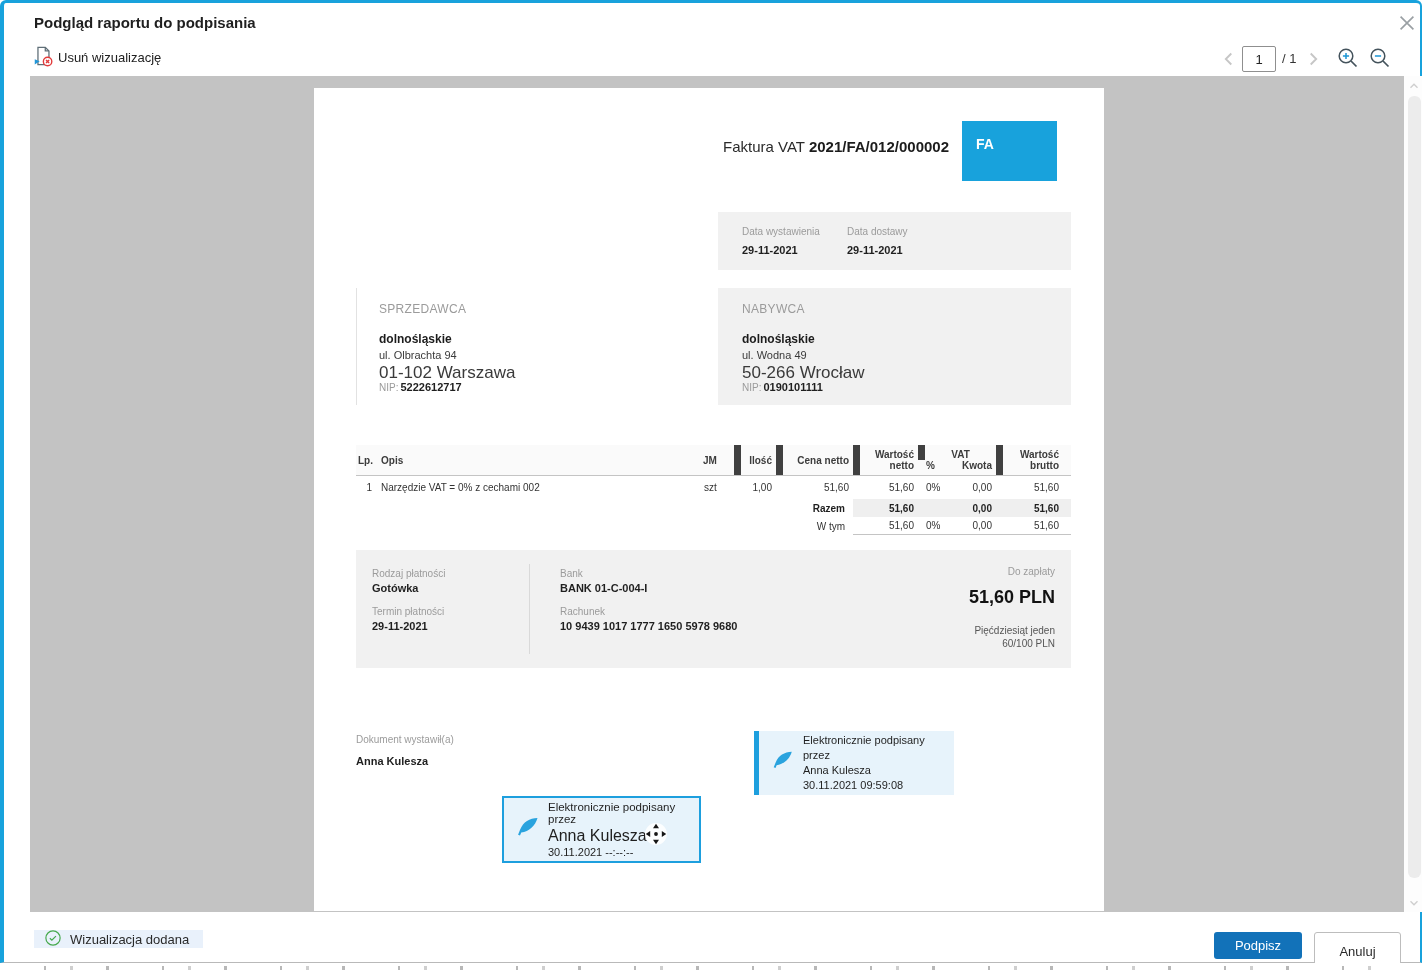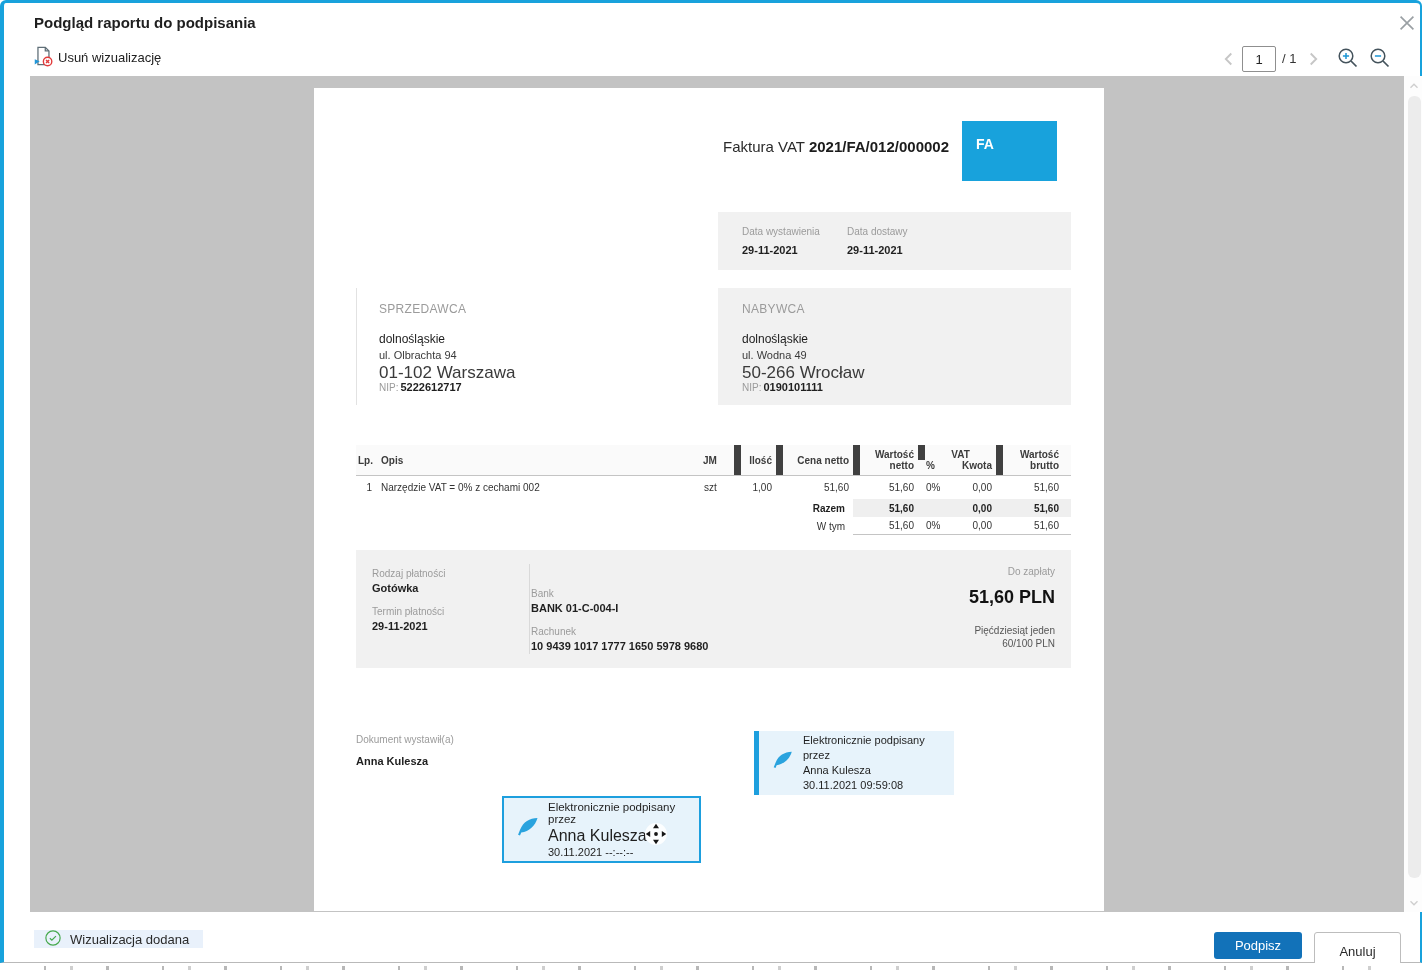--- a/index.html
+++ b/index.html
@@ -50,21 +50,21 @@
   .dates-box { position: absolute; left: 404px; top: 124px; width: 353px; height: 58px; background: #f1f1f1; }
   .dates-box .c1 { position: absolute; left: 24px; top: 14px; }
   .dates-box .c2 { position: absolute; left: 129px; top: 14px; }
   .dates-box .lbl { display: block; margin-bottom: 3px; }
 
   .seller { position: absolute; left: 42px; top: 200px; width: 310px; height: 117px;
     border-left: 1px solid #e2e2e2; padding-left: 22px; }
   .buyer  { position: absolute; left: 404px; top: 200px; width: 353px; height: 117px; background: #f1f1f1;
     padding-left: 24px; }
   .party .sec-lbl { position: absolute; top: 14px; font-size: 12px; color: #9b9b9b; letter-spacing: .3px; }
-  .party .p-name { position: absolute; top: 44px; font-size: 12px; font-weight: normal; color: #1c1c1c; }
+  .party .p-name { position: absolute; top: 44px; font-size: 12px; font-weight: bold; color: #1c1c1c; }
   .party .p-a1 { position: absolute; top: 61px; font-size: 11px; color: #3a3a3a; }
   .party .p-a2 { position: absolute; top: 75px; font-size: 17px; color: #3a3a3a; }
   .party .p-nip { position: absolute; top: 93px; font-size: 10px; color: #9b9b9b; }
   .party .p-nip b { font-size: 11px; color: #1f1f1f; margin-left: 2px; }
 
   
   .inv-table { position: absolute; left: 42px; top: 357px; width: 715px; font-size: 10px; color: #333; }
   .tgrid { display: grid; grid-template-columns: 20px 310px 48px 42px 77px 65px 38px 40px 75px; }
   .thead { border-bottom: 1px solid #c4c4c4; background: #fafafa; }
   .thead > div { font-weight: bold; color: #3c3c3c; display: flex; align-items: center; }
@@ -85,21 +85,21 @@
   .cell-pct { padding-left: 8px; }
   .razem .shade { background: #efefef; font-weight: bold; color: #1f1f1f; }
   .razem .r-label { justify-content: flex-end; padding-right: 8px; font-weight: bold; color: #1f1f1f; }
   .wtym .r-label { justify-content: flex-end; padding-right: 8px; }
   .wtym .edge { border-bottom: 1px solid #c4c4c4; }
 
   
   .payment { position: absolute; left: 42px; top: 462px; width: 715px; height: 118px; background: #f1f1f1; }
   .pay-div { position: absolute; left: 173px; top: 14px; width: 1px; height: 90px; background: #d9d9d9; }
   .pay-c1 { position: absolute; left: 16px; top: 18px; }
-  .pay-c2 { position: absolute; left: 175px; top: 18px; margin-top: 20px; }
+  .pay-c2 { position: absolute; left: 204px; top: 18px; }
   .pay-c1 .lbl, .pay-c2 .lbl { display: block; margin-bottom: 3px; }
   .pay-c1 .val-b, .pay-c2 .val-b { display: block; margin-bottom: 12px; }
   .pay-right { position: absolute; right: 16px; top: 16px; text-align: right; }
   .due-lbl { font-size: 10px; color: #9b9b9b; }
   .due-val { font-size: 18px; font-weight: bold; color: #121212; margin-top: 10px; }
   .due-words { font-size: 10px; color: #555; margin-top: 16px; line-height: 13px; }
 
   .issuer { position: absolute; left: 42px; top: 646px; }
   .issuer .lbl { display: block; margin-bottom: 6px; }
 

